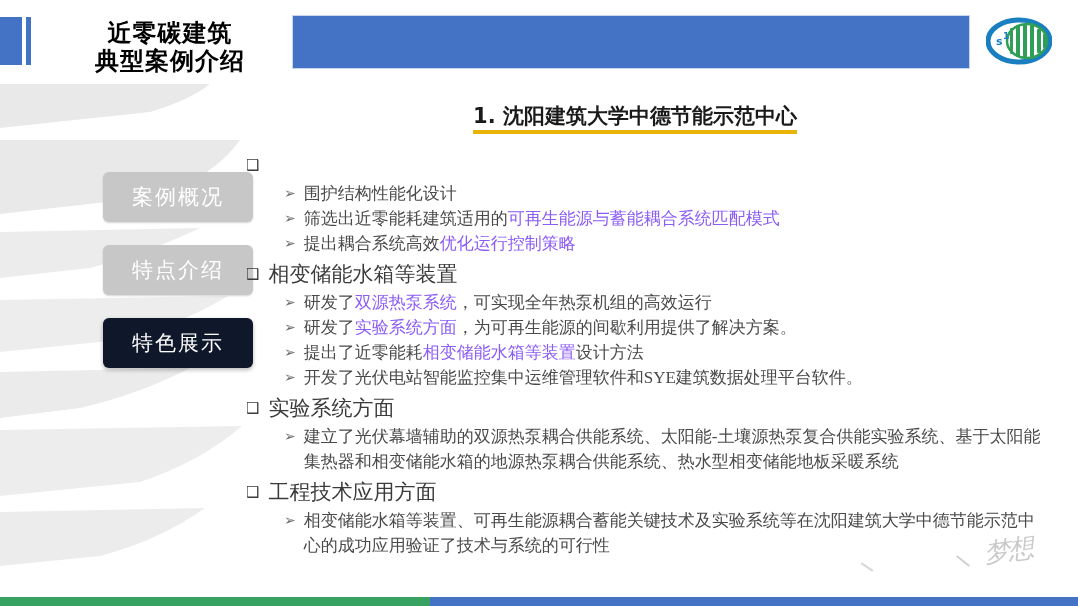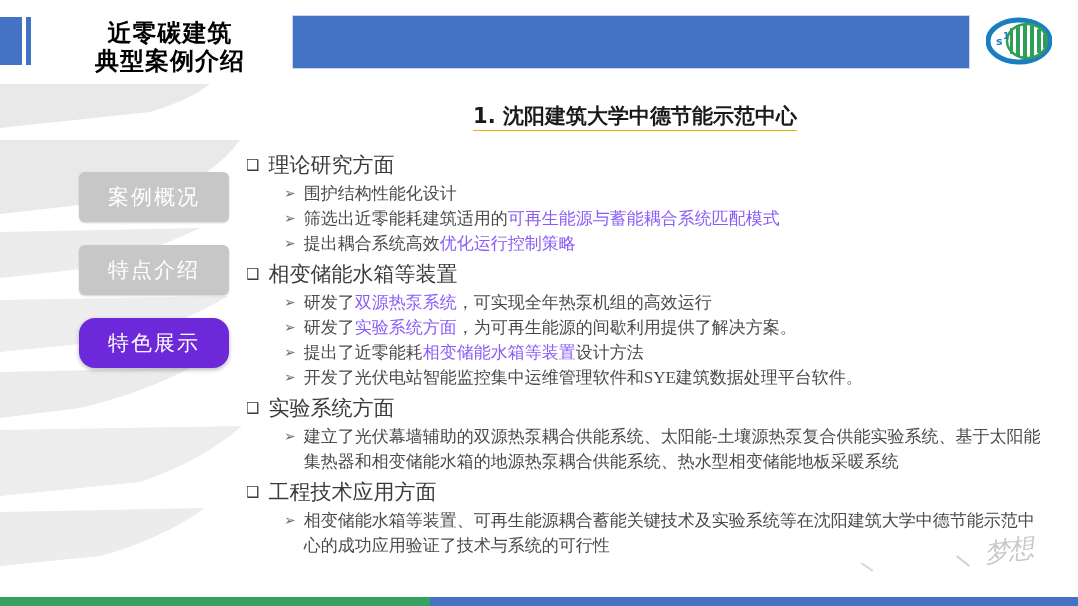--- a/index.html
+++ b/index.html
@@ -92,45 +92,45 @@
     margin-bottom: 23px;
     border-radius: 6px;
     display: flex;
     align-items: center;
     justify-content: center;
     font-family: "Liberation Serif", "DejaVu Serif", serif;
     font-size: 21px;
     color: #ffffff;
     letter-spacing: 2px;
     box-sizing: border-box;
+    margin-left: 24px;
   }
   .nav-item.inactive {
     background: #c7c7c7;
     box-shadow: 0 1px 2px rgba(0,0,0,0.18);
   }
   .nav-item.active {
-    background: #6d28d9;
+    background: #0f172a;
     box-shadow: 0 2px 4px rgba(0,0,0,0.28);
-    border-radius: 16px;
   }
 
   
   .slide-heading {
     position: absolute;
     left: 245px;
     top: 102px;
     width: 780px;
     text-align: center;
     font-family: "DejaVu Sans", "Liberation Sans", sans-serif;
     font-weight: bold;
     font-size: 21px;
     color: #1a1a1a;
   }
   .slide-heading span {
-    border-bottom: 1px solid #eab308;
+    border-bottom: 4px solid #eab308;
     padding-bottom: 2px;
   }
 
   .content {
     position: absolute;
     left: 246px;
     top: 150px;
     width: 800px;
   }
   .sec {
@@ -272,21 +272,20 @@
   </div>
 
   <div class="slide-heading">
     <span>1. 沈阳建筑大学中德节能示范中心</span>
   </div>
 
   <div class="content" id="content-root">
       <div class="sec">
         <div class="sec-title">
           <span class="sq">❑</span>
-          <span>理论研究方面</span>
         </div>
         <div class="bullets">
           <div class="bullet">
             <span class="arrow">➢</span>
             <span class="btext"><span>围护结构性能化设计</span></span>
           </div>
           <div class="bullet">
             <span class="arrow">➢</span>
             <span class="btext"><span>筛选出近零能耗建筑适用的</span><span class="hl">可再生能源与蓄能耦合系统匹配模式</span></span>
           </div>

